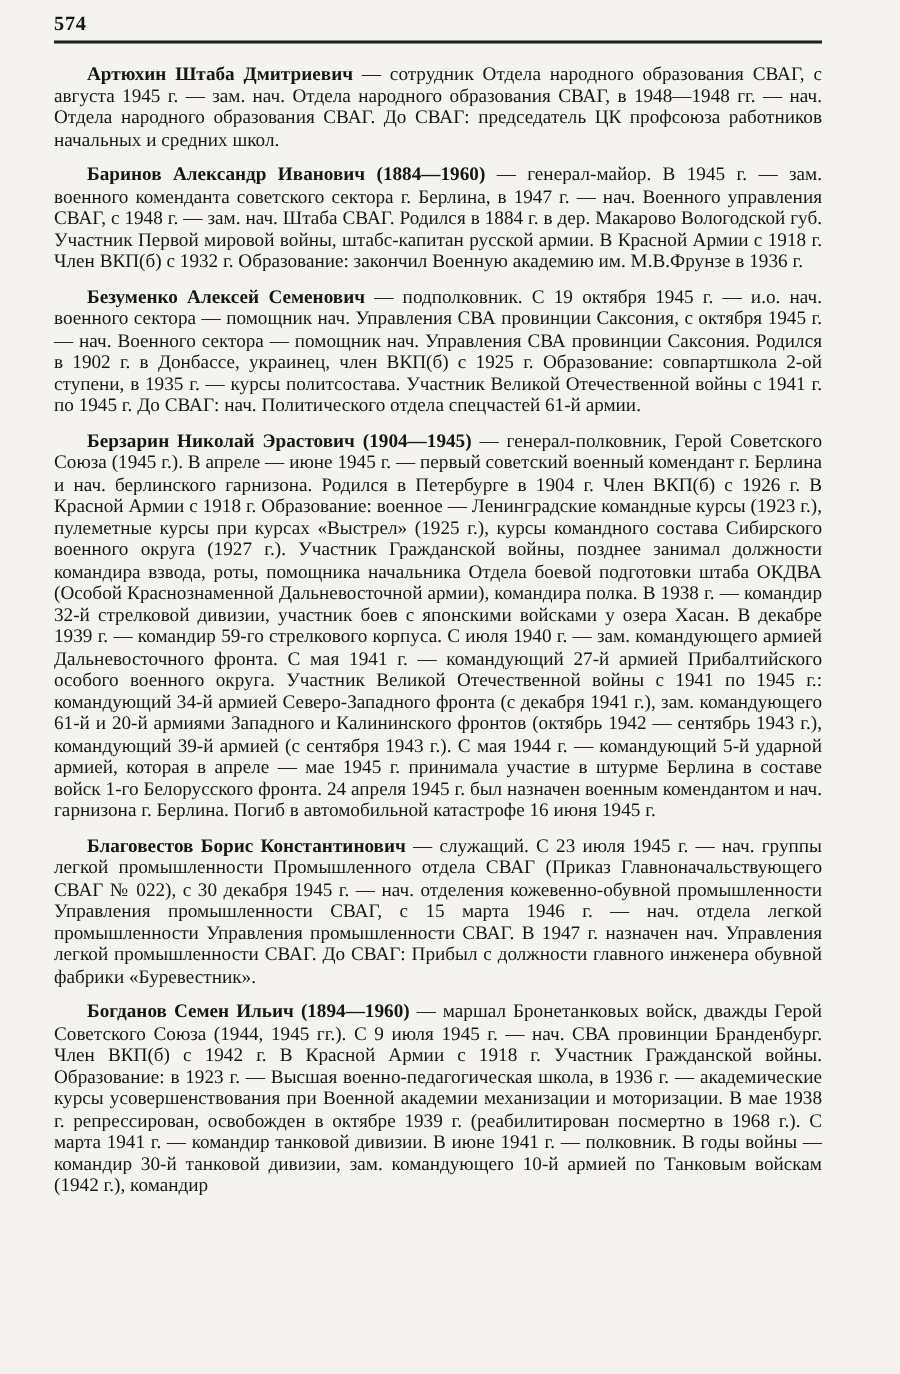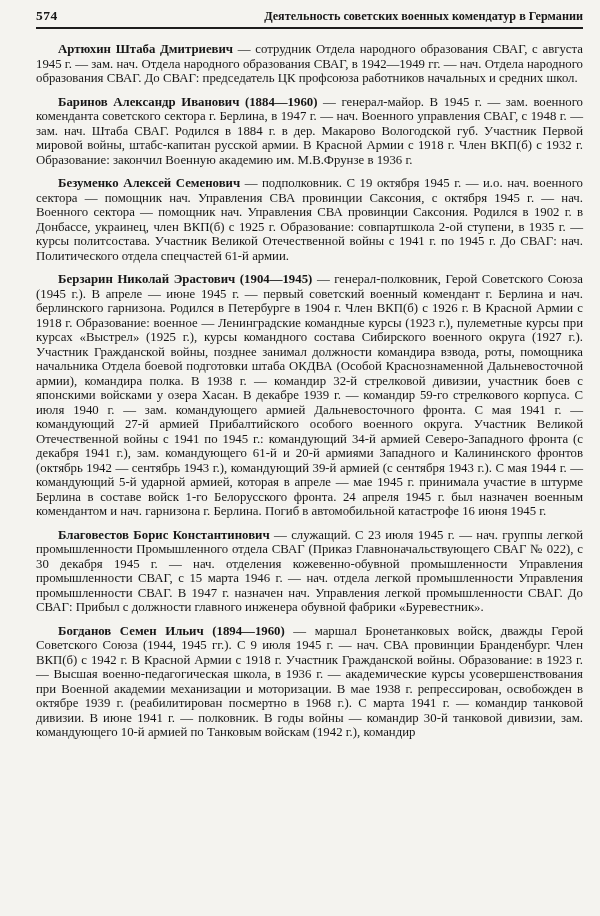--- a/index.html
+++ b/index.html
@@ -11,21 +11,21 @@
     height: 916px;
     background: #f4f3ef;
     color: #161616;
     font-family: "Liberation Serif", "DejaVu Serif", serif;
     overflow: hidden;
   }
   .page {
     box-sizing: border-box;
     width: 600px;
     height: 916px;
-    padding: 8px 17px 0 36px;
+    padding: 8px 52px 0 36px;
     overflow: hidden;
   }
   .running-head {
     display: flex;
     justify-content: space-between;
     align-items: baseline;
     font-weight: bold;
     padding-bottom: 3px;
   }
   .page-num {
@@ -54,28 +54,27 @@
     font-weight: bold;
   }
 </style>
 </head>
 <body>
 
 <div class="page">
 
   <header class="running-head">
     <span class="page-num">574</span>
-    <span class="run-title">Деятельность советских военных комендатур в Германии</span>
   </header>
 
   <div class="rule"></div>
 
   <main class="body-text">
 
-    <p class="entry"><b class="entry-name">Артюхин Штаба Дмитриевич</b><span class="entry-body"> — сотрудник Отдела народного образования СВАГ, с августа 1945 г. — зам. нач. Отдела народного образования СВАГ, в 1942—1949 гг. — нач. Отдела народного образования СВАГ. До СВАГ: председатель ЦК профсоюза работников начальных и средних школ.</span></p>
+    <p class="entry"><b class="entry-name">Артюхин Штаба Дмитриевич</b><span class="entry-body"> — сотрудник Отдела народного образования СВАГ, с августа 1945 г. — зам. нач. Отдела народного образования СВАГ, в 1948—1948 гг. — нач. Отдела народного образования СВАГ. До СВАГ: председатель ЦК профсоюза работников начальных и средних школ.</span></p>
 
     <p class="entry"><b class="entry-name">Баринов Александр Иванович (1884—1960)</b><span class="entry-body"> — генерал-майор. В 1945 г. — зам. военного коменданта советского сектора г. Берлина, в 1947 г. — нач. Военного управления СВАГ, с 1948 г. — зам. нач. Штаба СВАГ. Родился в 1884 г. в дер. Макарово Вологодской губ. Участник Первой мировой войны, штабс-капитан русской армии. В Красной Армии с 1918 г. Член ВКП(б) с 1932 г. Образование: закончил Военную академию им. М.В.Фрунзе в 1936 г.</span></p>
 
     <p class="entry"><b class="entry-name">Безуменко Алексей Семенович</b><span class="entry-body"> — подполковник. С 19 октября 1945 г. — и.о. нач. военного сектора — помощник нач. Управления СВА провинции Саксония, с октября 1945 г. — нач. Военного сектора — помощник нач. Управления СВА провинции Саксония. Родился в 1902 г. в Донбассе, украинец, член ВКП(б) с 1925 г. Образование: совпартшкола 2-ой ступени, в 1935 г. — курсы политсостава. Участник Великой Отечественной войны с 1941 г. по 1945 г. До СВАГ: нач. Политического отдела спецчастей 61-й армии.</span></p>
 
     <p class="entry"><b class="entry-name">Берзарин Николай Эрастович (1904—1945)</b><span class="entry-body"> — генерал-полковник, Герой Советского Союза (1945 г.). В апреле — июне 1945 г. — первый советский военный комендант г. Берлина и нач. берлинского гарнизона. Родился в Петербурге в 1904 г. Член ВКП(б) с 1926 г. В Красной Армии с 1918 г. Образование: военное — Ленинградские командные курсы (1923 г.), пулеметные курсы при курсах «Выстрел» (1925 г.), курсы командного состава Сибирского военного округа (1927 г.). Участник Гражданской войны, позднее занимал должности командира взвода, роты, помощника начальника Отдела боевой подготовки штаба ОКДВА (Особой Краснознаменной Дальневосточной армии), командира полка. В 1938 г. — командир 32-й стрелковой дивизии, участник боев с японскими войсками у озера Хасан. В декабре 1939 г. — командир 59-го стрелкового корпуса. С июля 1940 г. — зам. командующего армией Дальневосточного фронта. С мая 1941 г. — командующий 27-й армией Прибалтийского особого военного округа. Участник Великой Отечественной войны с 1941 по 1945 г.: командующий 34-й армией Северо-Западного фронта (с декабря 1941 г.), зам. командующего 61-й и 20-й армиями Западного и Калининского фронтов (октябрь 1942 — сентябрь 1943 г.), командующий 39-й армией (с сентября 1943 г.). С мая 1944 г. — командующий 5-й ударной армией, которая в апреле — мае 1945 г. принимала участие в штурме Берлина в составе войск 1-го Белорусского фронта. 24 апреля 1945 г. был назначен военным комендантом и нач. гарнизона г. Берлина. Погиб в автомобильной катастрофе 16 июня 1945 г.</span></p>
 
     <p class="entry"><b class="entry-name">Благовестов Борис Константинович</b><span class="entry-body"> — служащий. С 23 июля 1945 г. — нач. группы легкой промышленности Промышленного отдела СВАГ (Приказ Главноначальствующего СВАГ № 022), с 30 декабря 1945 г. — нач. отделения кожевенно-обувной промышленности Управления промышленности СВАГ, с 15 марта 1946 г. — нач. отдела легкой промышленности Управления промышленности СВАГ. В 1947 г. назначен нач. Управления легкой промышленности СВАГ. До СВАГ: Прибыл с должности главного инженера обувной фабрики «Буревестник».</span></p>
 
     <p class="entry"><b class="entry-name">Богданов Семен Ильич (1894—1960)</b><span class="entry-body"> — маршал Бронетанковых войск, дважды Герой Советского Союза (1944, 1945 гг.). С 9 июля 1945 г. — нач. СВА провинции Бранденбург. Член ВКП(б) с 1942 г. В Красной Армии с 1918 г. Участник Гражданской войны. Образование: в 1923 г. — Высшая военно-педагогическая школа, в 1936 г. — академические курсы усовершенствования при Военной академии механизации и моторизации. В мае 1938 г. репрессирован, освобожден в октябре 1939 г. (реабилитирован посмертно в 1968 г.). С марта 1941 г. — командир танковой дивизии. В июне 1941 г. — полковник. В годы войны — командир 30-й танковой дивизии, зам. командующего 10-й армией по Танковым войскам (1942 г.), командир</span></p>

